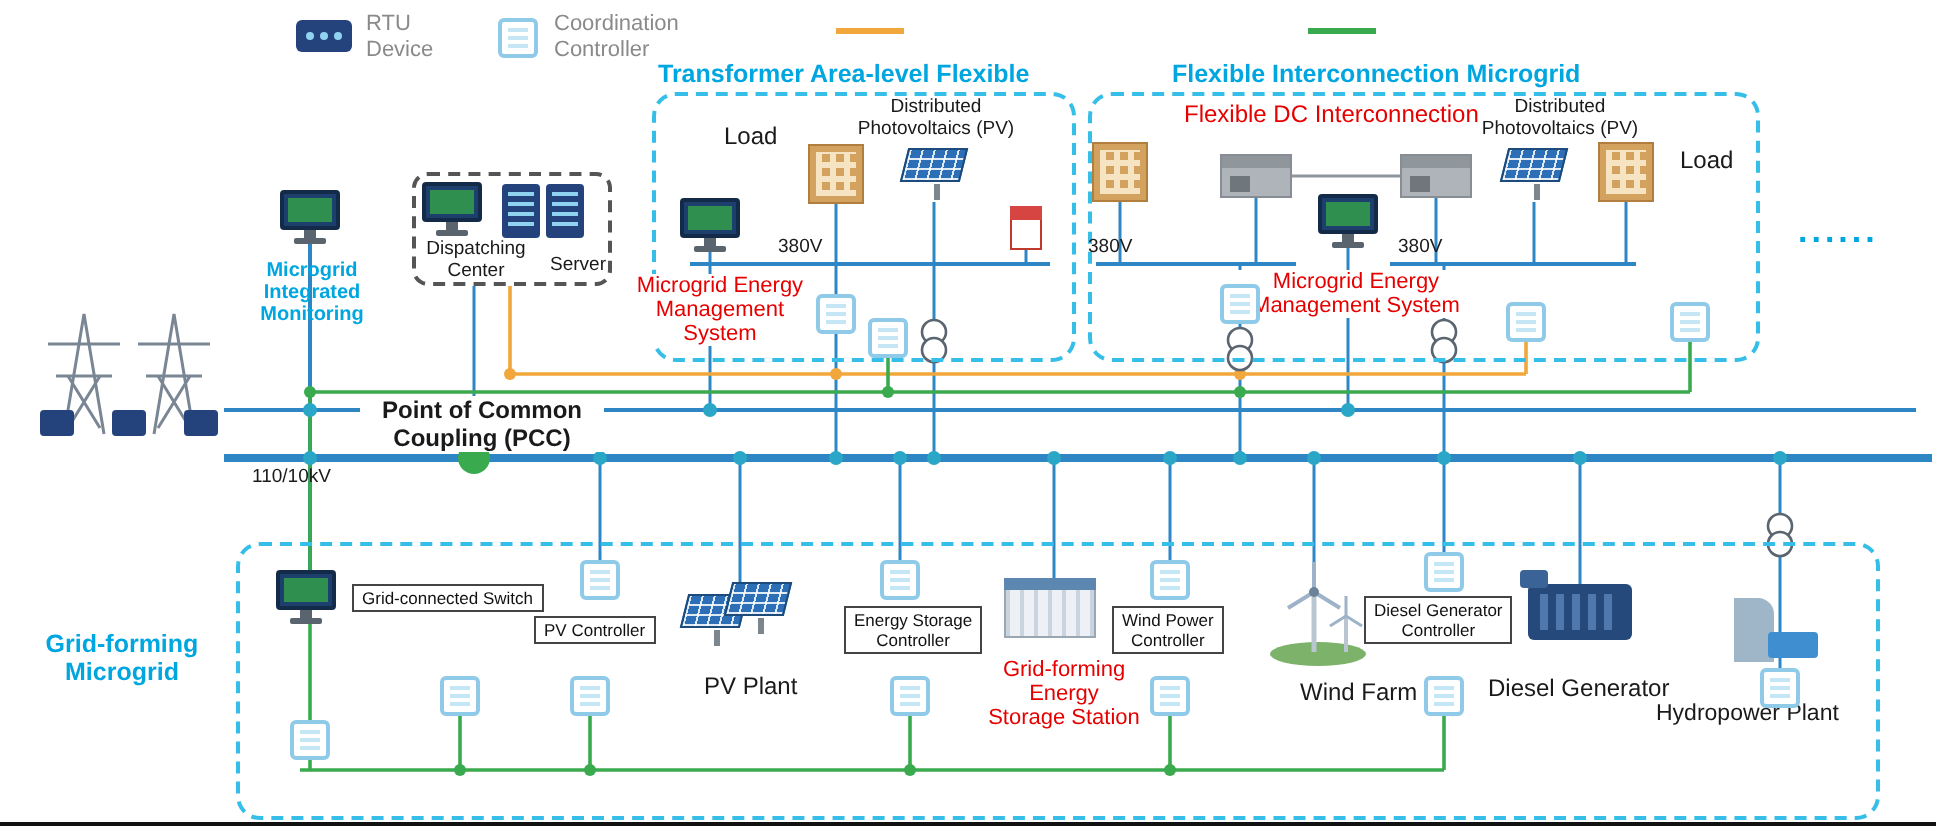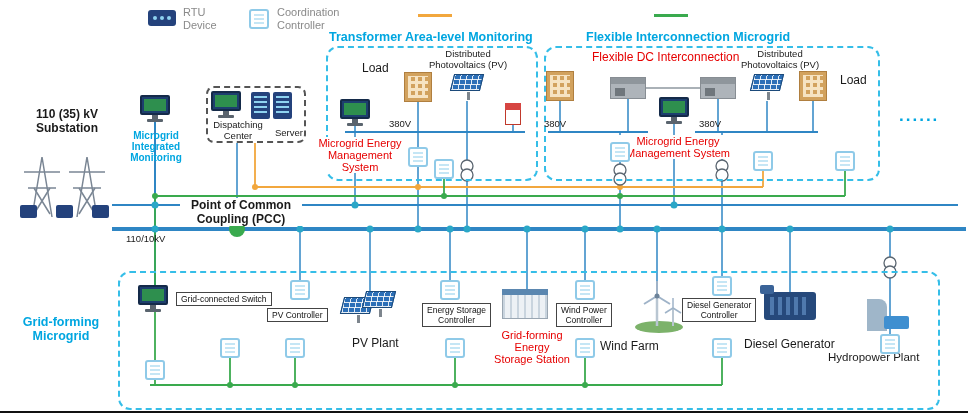--- a/index.html
+++ b/index.html
@@ -164,29 +164,27 @@
 
   <div class="ic-rtu" style="left:148px;top:10px"></div>
   <div class="abs lbl gray pre" style="left:183px;top:6px">RTU
 Device</div>
   <div class="ic-ctrl" style="left:249px;top:9px"></div>
   <div class="abs lbl gray pre" style="left:277px;top:6px">Coordination
 Controller</div>
   <div class="swatch" style="left:418px;top:14px;background:#F2A73D"></div>
   <div class="swatch" style="left:654px;top:14px;background:#3AAA4E"></div>
 
-  <div class="abs cyan b" style="left:329px;top:30px;font-size:12.5px">Transformer Area-level Monitoring</div>
+  <div class="abs cyan b" style="left:329px;top:30px;font-size:12.5px">Transformer Area-level Flexible</div>
   <div class="abs cyan b" style="left:586px;top:30px;font-size:12.5px">Flexible Interconnection Microgrid</div>
   <div class="mgbox" style="left:326px;top:46px;width:212px;height:135px"></div>
   <div class="mgbox" style="left:544px;top:46px;width:336px;height:135px"></div>
   <div class="mgbox" style="left:118px;top:271px;width:822px;height:139px"></div>
   <div class="dispbox" style="left:206px;top:86px;width:100px;height:57px"></div>
 
-  <div class="abs b ctr pre" style="left:12px;top:107px;width:110px;font-size:12px">110 (35) kV
-Substation</div>
   <svg class="abs" style="left:12px;top:142px" width="105" height="85">
     <g stroke="#7a8694" stroke-width="1.5" fill="none">
       <path d="M20 75 L30 15 L40 75"></path>
       <line x1="12" y1="30" x2="48" y2="30"></line>
         <line x1="16" y1="46" x2="44" y2="46"></line>
       <path d="M22 72 L38 46 M38 72 L22 46"></path>
       <path d="M65 75 L75 15 L85 75"></path>
       <line x1="57" y1="30" x2="93" y2="30"></line>
         <line x1="61" y1="46" x2="89" y2="46"></line>
       <path d="M67 72 L83 46 M83 72 L67 46"></path>
@@ -306,21 +304,21 @@
       <line x1="24" y1="18" x2="11" y2="26"></line>
     </g>
     <circle cx="24" cy="18" r="2.5" fill="#6c8299"></circle>
     <line x1="40" y1="30" x2="40" y2="48" stroke="#b9c6d2" stroke-width="2"></line>
     <g stroke="#9fb3c8" stroke-width="1.5">
       <line x1="40" y1="30" x2="40" y2="20"></line>
       <line x1="40" y1="30" x2="48" y2="35"></line>
       <line x1="40" y1="30" x2="32" y2="35"></line>
     </g>
   </svg>
-  <div class="abs blk" style="left:600px;top:339px;font-size:12px">Wind Farm</div>
+  <div class="abs blk" style="left:650px;top:339px;font-size:12px">Wind Farm</div>
   <div class="ic-ctrl" style="left:712px;top:276px"></div>
   <div class="boxed" style="left:682px;top:298px">Diesel Generator
 Controller</div>
   <div class="ic-diesel" style="left:764px;top:292px"></div>
   <div class="abs blk" style="left:744px;top:337px;font-size:12px">Diesel Generator</div>
   <div class="ic-hydro" style="left:867px;top:299px">
       <div class="dam"></div>
       <div class="water"></div>
     </div>
   <div class="abs blk" style="left:828px;top:351px;font-size:11.5px">Hydropower Plant</div>

